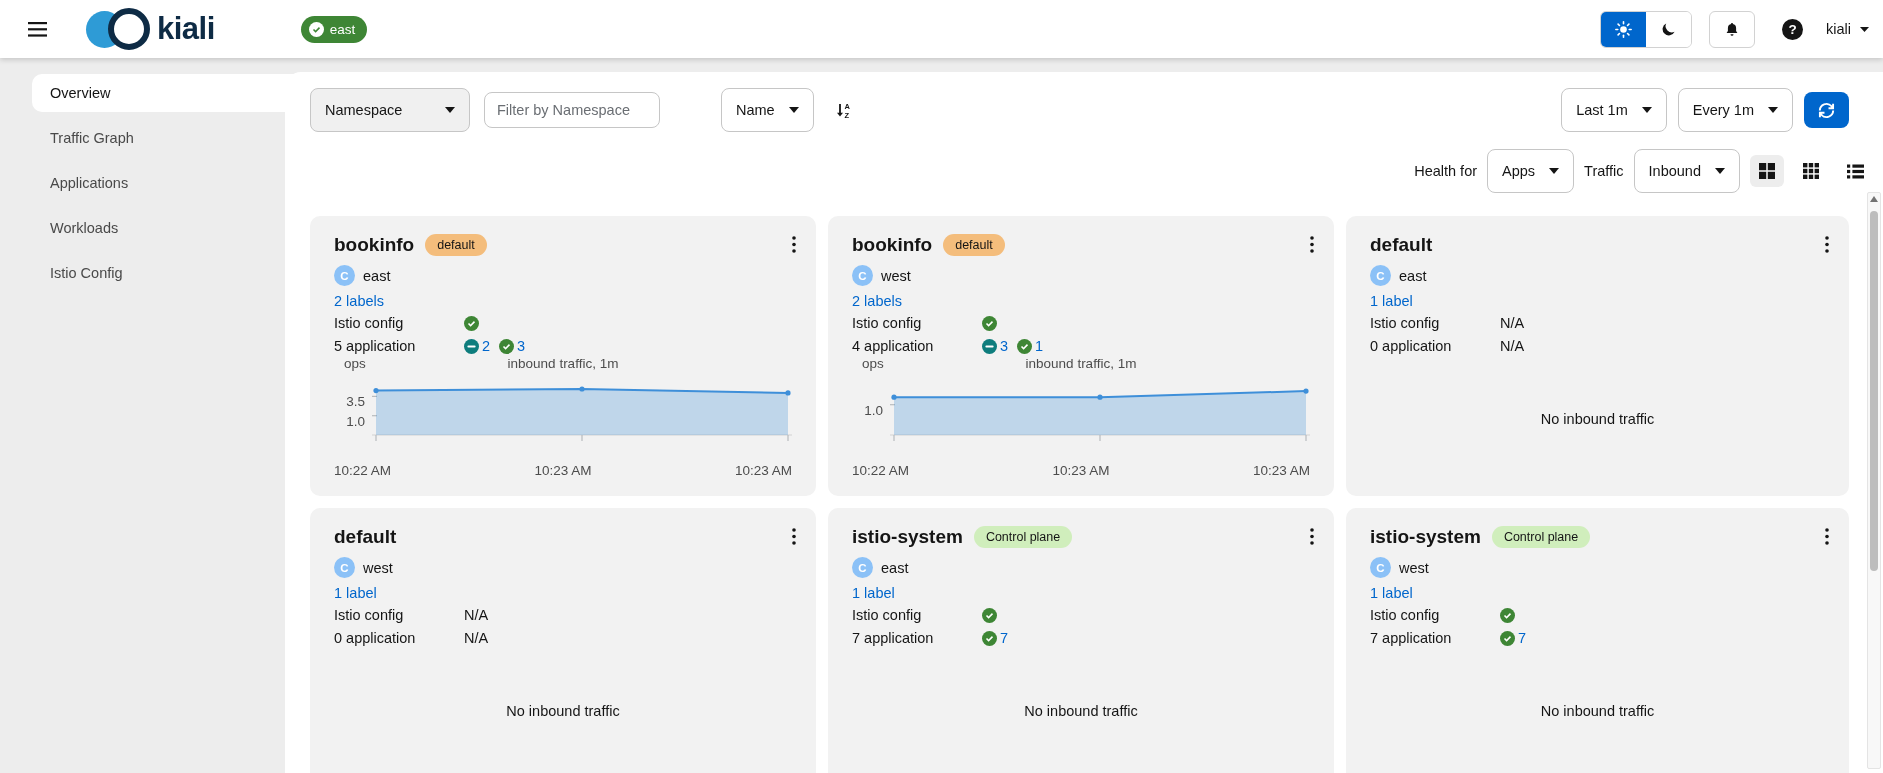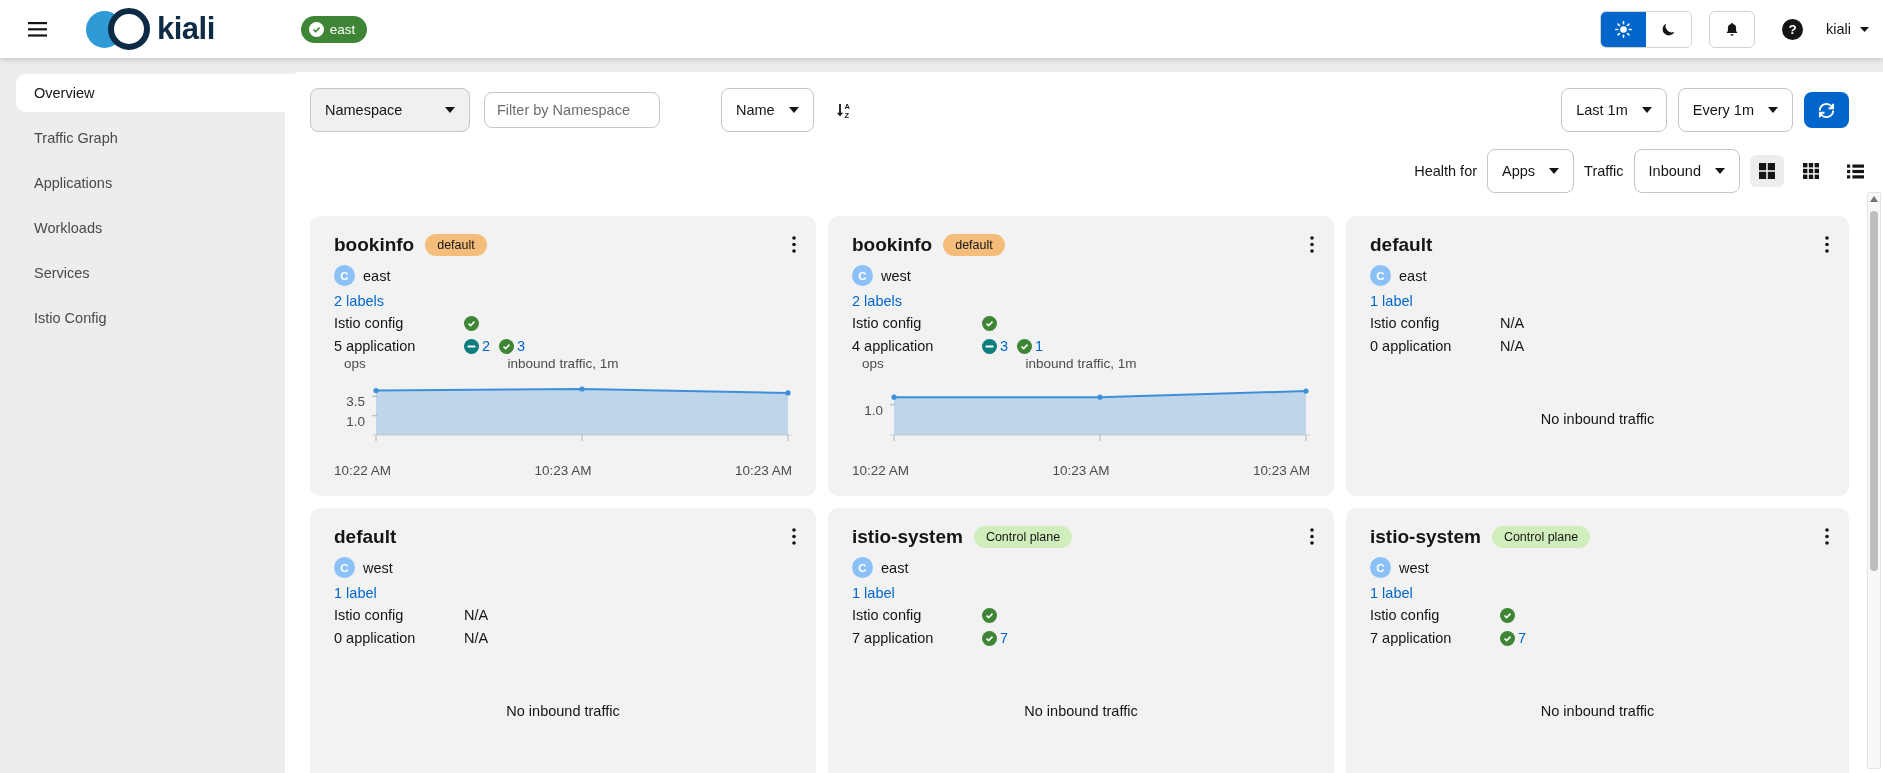--- a/index.html
+++ b/index.html
@@ -26,21 +26,21 @@
   }
   .mast-right { margin-left:auto; margin-right:14px; display:flex; align-items:center; gap:17px; }
   .theme-toggle { display:flex; border:1px solid #d2d2d2; border-radius:6px; overflow:hidden; height:37px; }
   .theme-toggle .seg { width:45px; display:flex; align-items:center; justify-content:center; border:none; cursor:pointer; }
   .seg-light { background:#0066cc; }
   .seg-dark { background:#fff; border-left:1px solid #d2d2d2; }
   .icon-btn { width:46px; height:37px; background:#fff; border:1px solid #d2d2d2; border-radius:6px; display:flex; align-items:center; justify-content:center; cursor:pointer; }
   .help-circle { width:21px; height:21px; border-radius:50%; background:#151515; color:#fff; font-size:13.5px; font-weight:700; display:flex; align-items:center; justify-content:center; cursor:pointer; margin-left:10px; }
   .user-menu { display:flex; align-items:center; gap:9px; font-size:14.5px; cursor:pointer; margin-left:6px; }
   
-  .sidebar { position:absolute; top:58px; left:0; width:321px; bottom:0; padding-top:16px; }
+  .sidebar { position:absolute; top:58px; left:16px; width:321px; bottom:0; padding-top:16px; }
   .side-item {
     height:38px; margin:0 15px 7px 16px; padding:0 18px; border-radius:10px;
     display:flex; align-items:center; gap:9px; font-size:14.5px; color:#494949; cursor:pointer;
   }
   .side-item.active { background:#fff; color:#151515; }
   
   .content {
     position:absolute; left:285px; top:72px; right:0; bottom:0;
     background:#fff; border-top-left-radius:16px; padding:16px 34px 0 25px;
   }
@@ -168,23 +168,20 @@
     <div class="side-item">
       <span>Traffic Graph</span>
     </div>
     <div class="side-item">
       <span>Applications</span>
     </div>
     <div class="side-item">
       <span>Workloads</span>
     </div>
     <div class="side-item">
-      <span>Services</span>
-    </div>
-    <div class="side-item">
       <span>Istio Config</span>
     </div>
   </nav>
 
 <main class="content">
   <div class="toolbar1">
     <button class="pf-toggle gray" style="width:160px">
       <span>Namespace</span>
       <svg width="10" height="6" viewBox="0 0 10 6">
           <path d="M0 0h10L5 6z" fill="#151515"></path>

